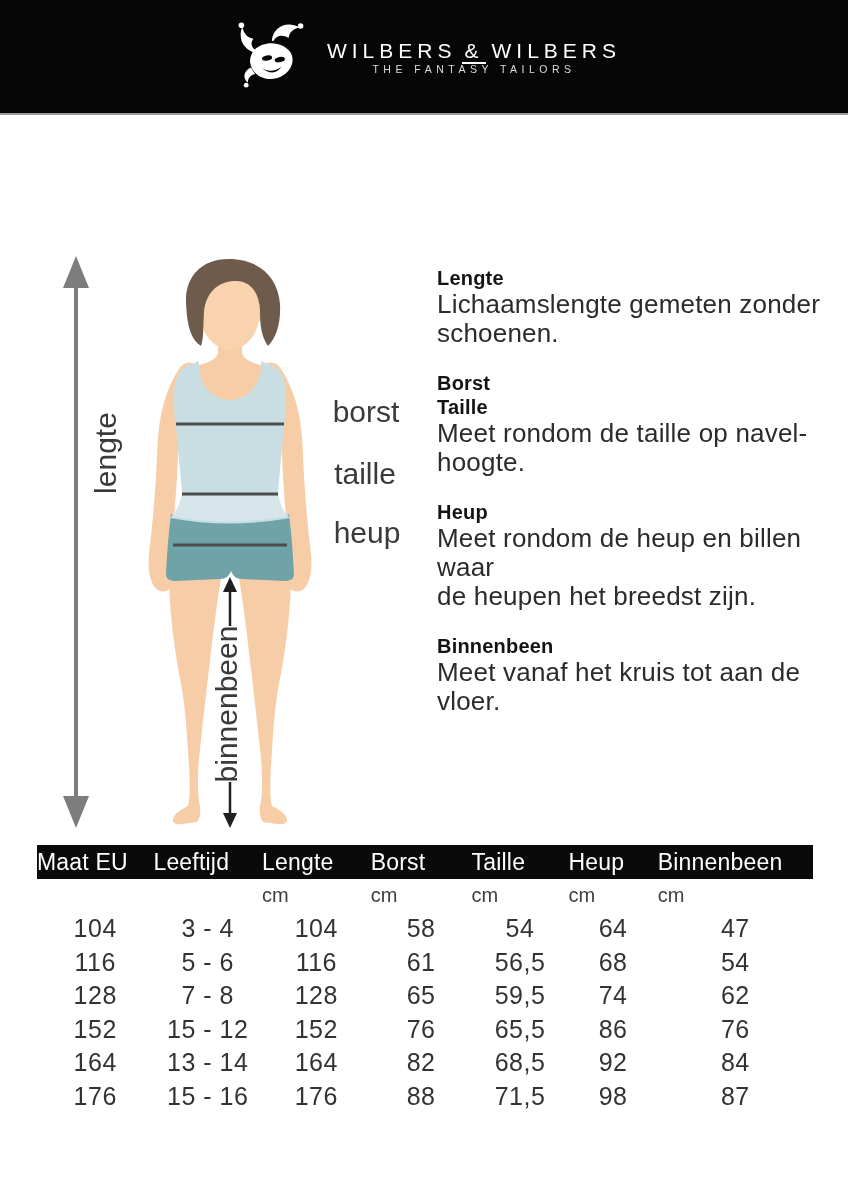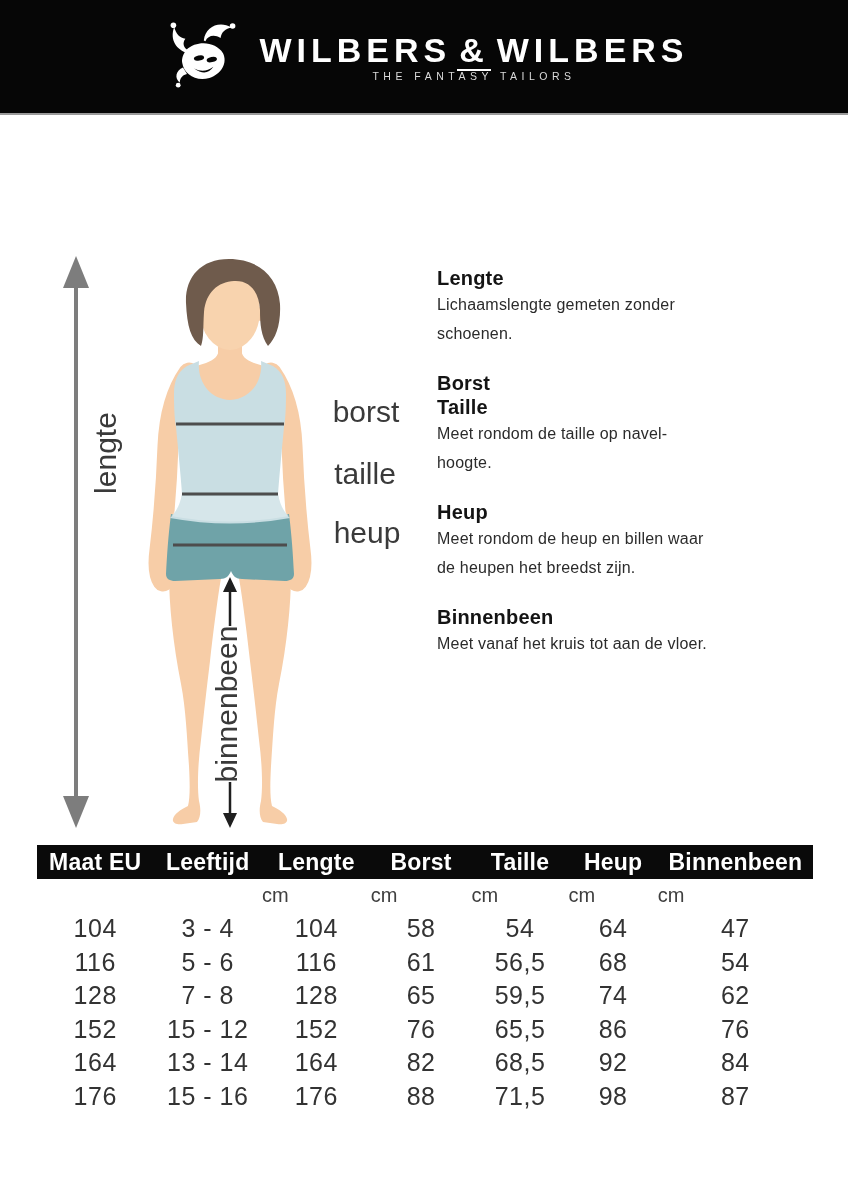--- a/index.html
+++ b/index.html
@@ -12,21 +12,21 @@
   
   .site-header {
     position:absolute; left:0; top:0; width:848px; height:115px;
     background:#060606; border-bottom:2px solid #9a9a9a;
     display:flex; align-items:center; justify-content:center;
   }
   .logo-group { display:flex; align-items:center; }
   .logo-svg { width:88px; height:84px; margin-right:12px; margin-top:2px; }
   .brand-block { display:flex; flex-direction:column; align-items:center; }
   .brand-line {
-    color:#ffffff; font-size:34px; font-weight:700; letter-spacing:5px;
+    color:#ffffff; font-size:21px; font-weight:400; letter-spacing:5px;
     white-space:nowrap;
   }
   .brand-amp { border-bottom:2px solid #ffffff; padding:0 2px; margin:0 6px; }
   .brand-tagline {
     color:#dcdcdc; font-size:10.5px; letter-spacing:4.5px; 
     white-space:nowrap;
   }
 
   
   .diagram-svg { position:absolute; left:30px; top:248px; width:400px; height:590px; }
@@ -34,30 +34,30 @@
 
   
   .guide {
     position:absolute; left:437px; top:266px; width:388px;
   }
   .guide-section h3 {
     font-size:20px; line-height:24px; font-weight:700; color:#141414;
     letter-spacing:0.2px;
   }
   .guide-section p {
-    font-size:16px; line-height:29px; color:#2b2b2b;
+    font-size:26px; line-height:29px; color:#2b2b2b;
     white-space:pre-line; margin:0 0 23px 0; letter-spacing:0.2px;
   }
 
   
   .size-table-wrap { position:absolute; left:37px; top:845px; width:776px; }
   table.size-table { width:100%; border-collapse:collapse; table-layout:fixed; }
   .size-table thead tr.cols { background:#0a0a0a; height:34px; }
   .size-table thead tr.cols th {
-    color:#ffffff; font-size:23px; font-weight:700; text-align:center;
+    color:#ffffff; font-size:23px; font-weight:400; text-align:left;
     letter-spacing:0.2px; padding:0;
   }
   .size-table tr.units { height:33px; }
   .size-table tr.units td {
     color:#3f3f3f; font-size:20px; text-align:left; vertical-align:middle;
   }
   .size-table tbody tr.data-row { height:33.5px;margin-top:24px; }
   .size-table tbody tr.data-row td {
     color:#333333; font-size:25px; font-weight:400; text-align:center;
     vertical-align:middle; letter-spacing:0.5px;

